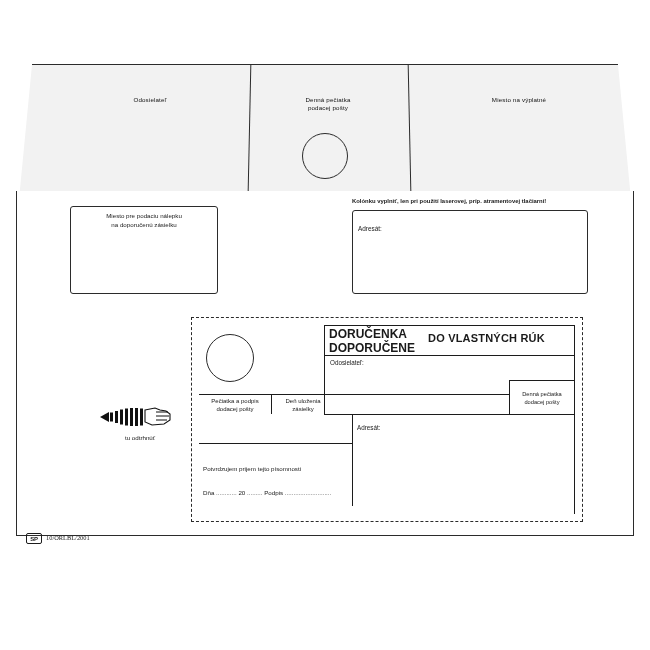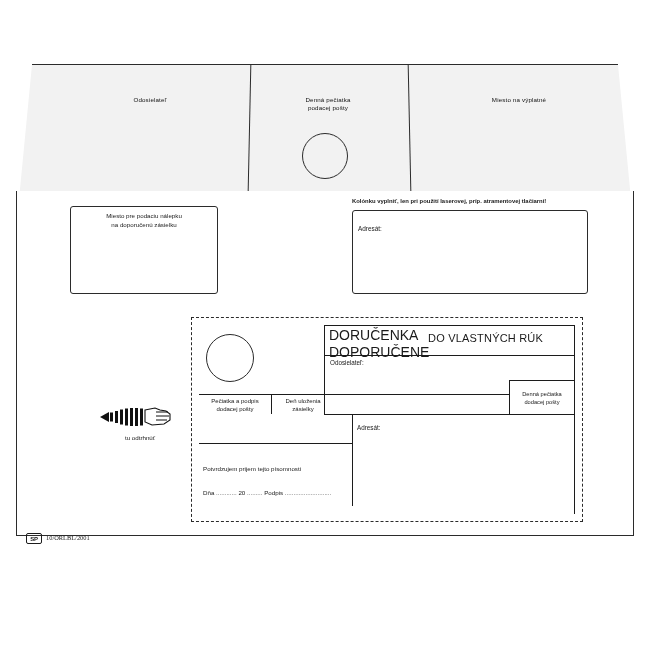--- a/index.html
+++ b/index.html
@@ -167,31 +167,31 @@
   #hdr-top     { left: 324px; top: 325px; width: 251px; height: 1px; }
   #hdr-bottom  { left: 324px; top: 355px; width: 251px; height: 1px; }
   #hdr-vsep    { left: 324px; top: 325px; width: 1px;  height: 30px; }
   #hdr-right   { left: 574px; top: 325px; width: 1px;  height: 189px; }
 
   #title-doruc {
     position: absolute;
     left: 329px;
     top: 327px;
     width: 92px;
-    font-size: 14px;
-    font-weight: normal;
+    font-size: 12px;
+    font-weight: bold;
     line-height: 1.18;
     white-space: pre-line;
   }
   #title-vlastnych {
     position: absolute;
     left: 428px;
     top: 332px;
     font-size: 11px;
-    font-weight: normal;
+    font-weight: bold;
     letter-spacing: .2px;
   }
 
   
   #snd-left   { left: 324px; top: 355px; width: 1px;  height: 60px; }
   #snd-bottom { left: 324px; top: 414px; width: 251px; height: 1px; }
   #cap-card-sender {
     position: absolute;
     left: 330px;
     top: 359px;

